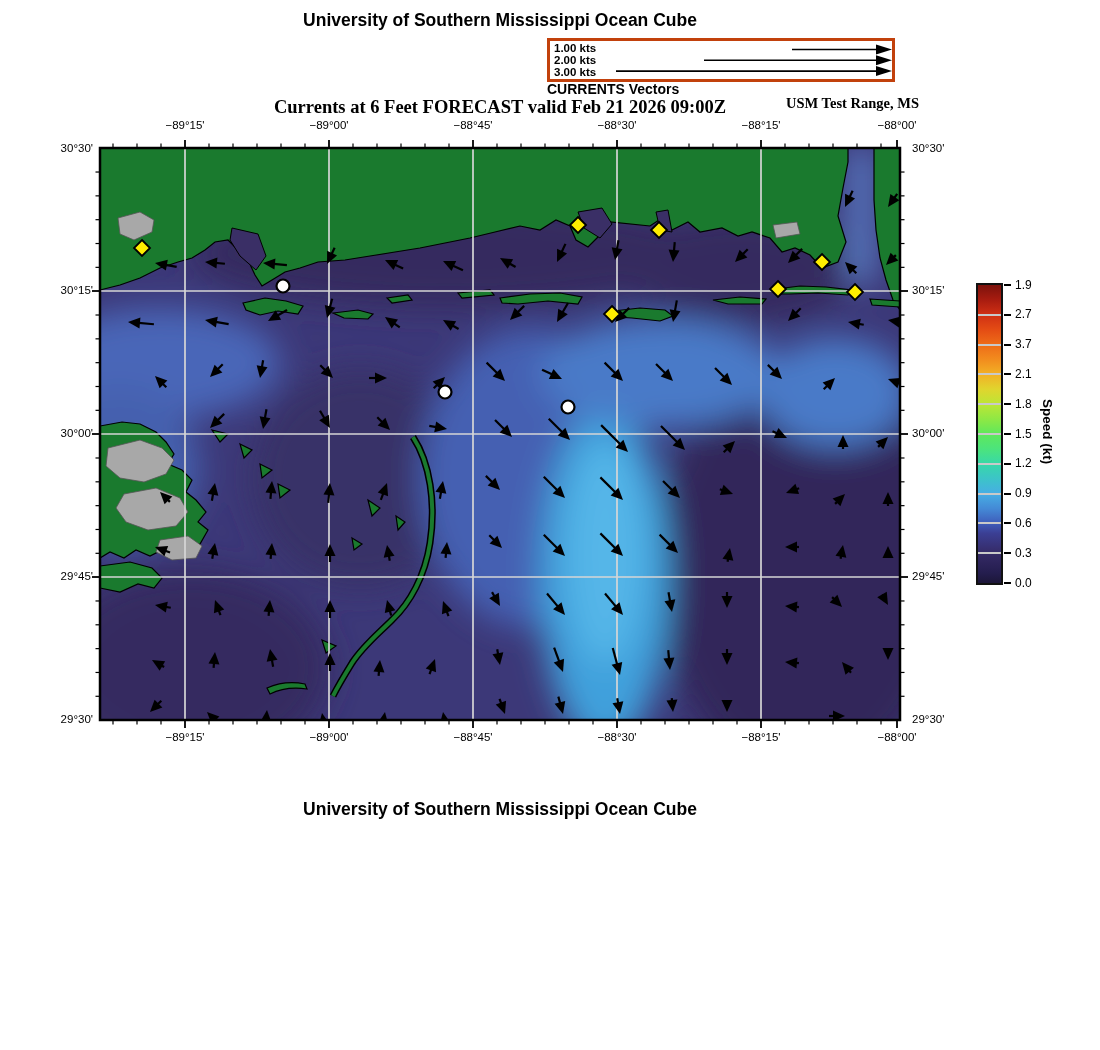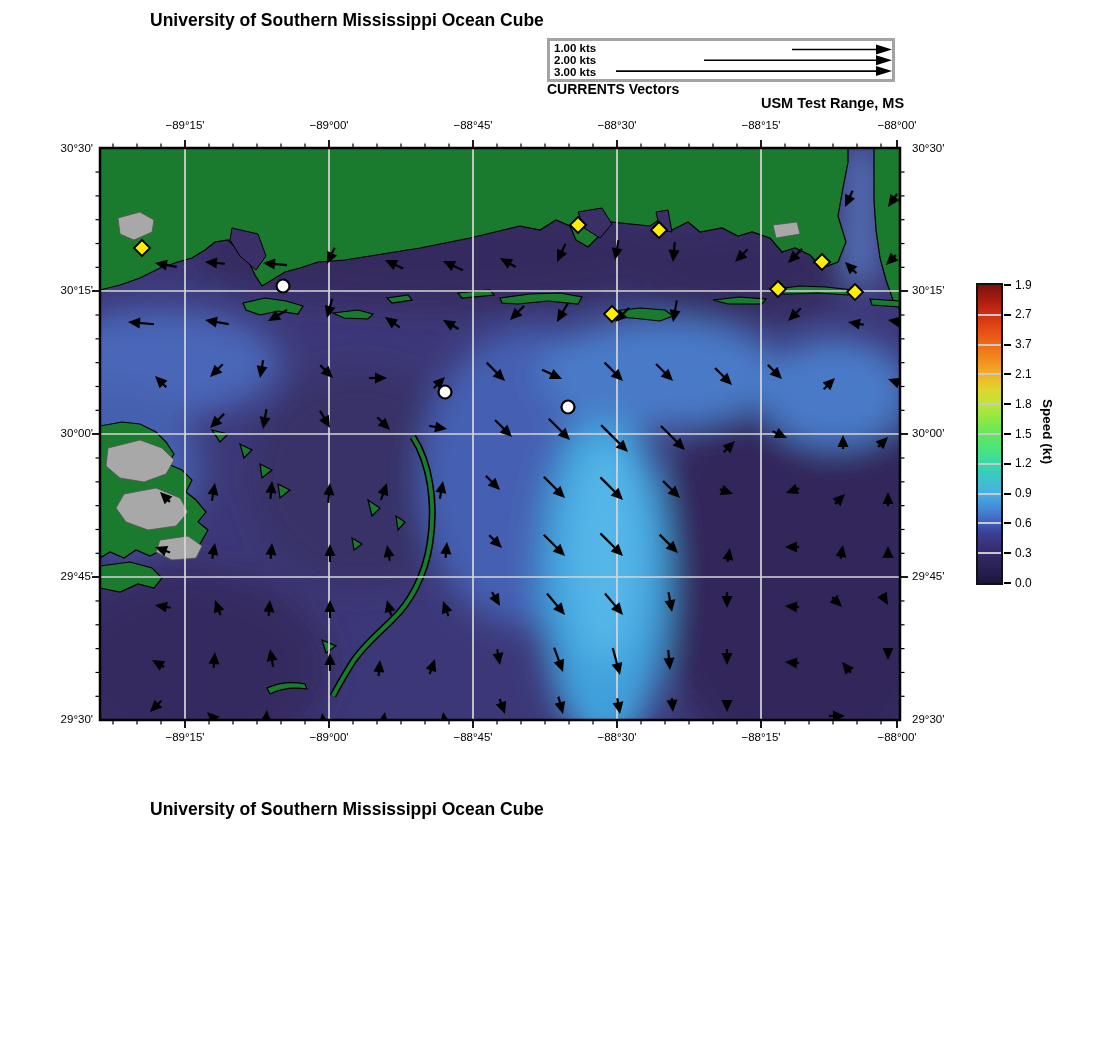--- a/index.html
+++ b/index.html
@@ -1,28 +1,28 @@
 <!DOCTYPE html>
 <html><head>
 <meta charset="utf-8">
 <style>
   html,body{margin:0;padding:0;background:#ffffff;}
   #page{position:relative;width:1100px;height:1050px;background:#ffffff;overflow:hidden;
         font-family:"Liberation Sans","DejaVu Sans",sans-serif;color:#000;}
   .abs{position:absolute;}
-  .title{font-weight:bold;font-size:17.5px;}
+  .title{font-weight:bold;font-size:17.5px;text-align:center;}
   .legend-label{font-weight:bold;font-size:13px;line-height:16px;white-space:nowrap;}
   .vbox-label{font-weight:bold;font-size:11.5px;line-height:12px;white-space:nowrap;}
   .caption{font-weight:bold;font-size:14px;white-space:nowrap;}
   .subtitle{font-family:"Liberation Serif","DejaVu Serif",serif;font-weight:bold;font-size:18.5px;text-align:center;white-space:nowrap;}
-  .region{font-family:Liberation Sans, sans-serif;font-weight:bold;font-size:14.5px;text-align:center;white-space:nowrap;}
+  .region{font-family:Liberation Serif, serif;font-weight:bold;font-size:14.5px;text-align:center;white-space:nowrap;margin-left:20px;}
   .ticklab{position:absolute;font-size:11.5px;white-space:nowrap;}
   .cbarlab{position:absolute;font-size:12px;white-space:nowrap;}
   .cbar-title{writing-mode:vertical-rl;font-weight:bold;font-size:13.5px;white-space:nowrap;}
-  #vector-box{border:3px solid #a3a3a3;background:#fff;}
+  #vector-box{border:3px solid #c2410c;background:#fff;}
   #colorbar-frame{border:2px solid #111;box-sizing:border-box;}
 </style>
 </head>
 <body>
 
 <div id="page">
 
   <div class="abs title" style="left:150px;top:10px;width:700px;">University of Southern Mississippi Ocean Cube</div>
 
 
@@ -34,20 +34,21 @@
         <line x1="242" y1="8.5" x2="328" y2="8.5" stroke="#000" stroke-width="1.6"></line>
         <polygon points="342,8.5 326,3.5 326,13.5" fill="#000"></polygon>
         <line x1="154" y1="19.3" x2="328" y2="19.3" stroke="#000" stroke-width="1.6"></line>
         <polygon points="342,19.3 326,14.3 326,24.3" fill="#000"></polygon>
         <line x1="66" y1="30.1" x2="328" y2="30.1" stroke="#000" stroke-width="1.6"></line>
         <polygon points="342,30.1 326,25.1 326,35.1" fill="#000"></polygon>
       </svg>
   </div>
   <div class="abs caption" style="left:547px;top:81px;">CURRENTS Vectors</div>
 
+  <div class="abs subtitle" style="left:100px;top:97px;width:800px;">Currents at 6 Feet FORECAST valid Feb 21 2026 09:00Z</div>
   <div class="abs region" style="left:760px;top:95px;width:145px;">USM Test Range, MS</div>
 
   <svg id="map-svg" class="abs" style="left:100px;top:148px;overflow:visible;" width="800" height="572" viewBox="0 0 800 572">
     <defs>
       <clipPath id="mapclip">
           <rect x="0" y="0" width="800" height="572"></rect>
         </clipPath>
       <filter id="blurF" x="-30%" y="-30%" width="160%" height="160%">
           <feGaussianBlur stdDeviation="16"></feGaussianBlur>
         </filter>

